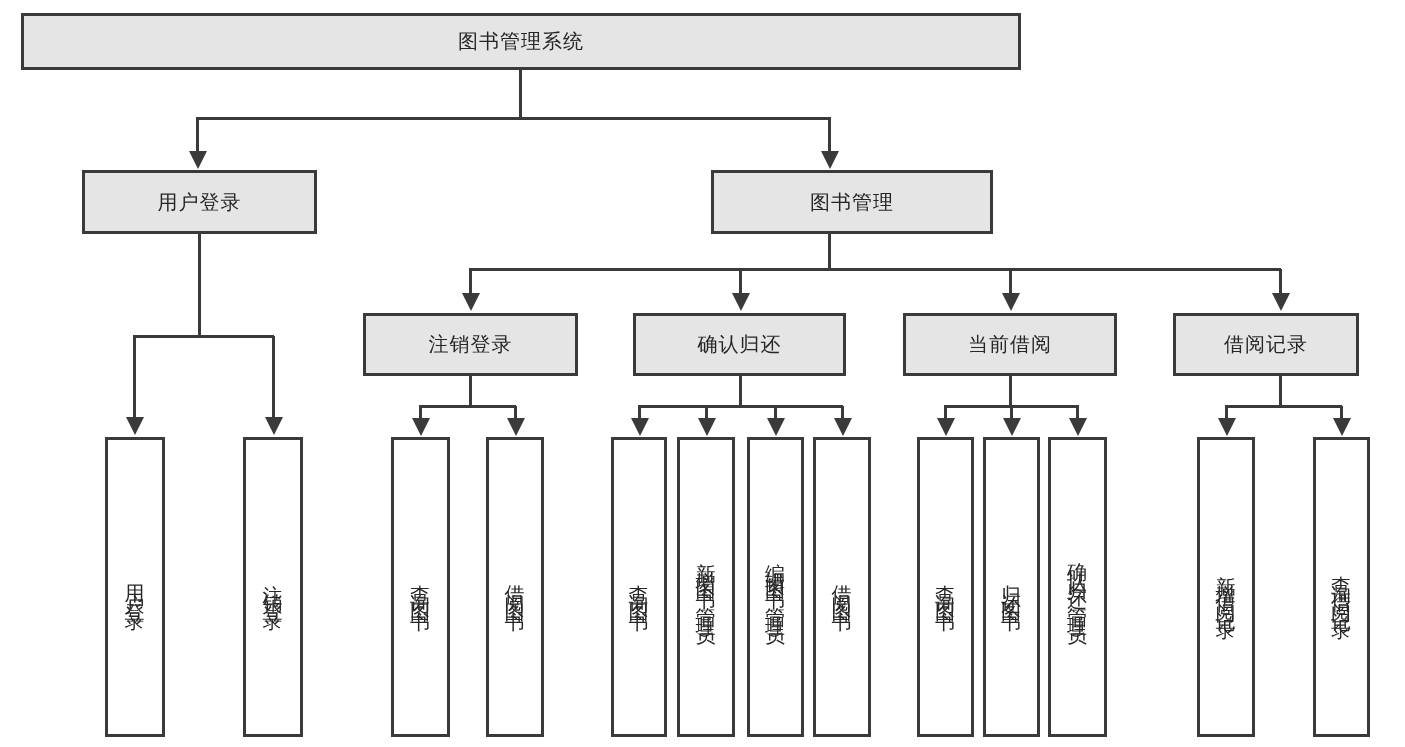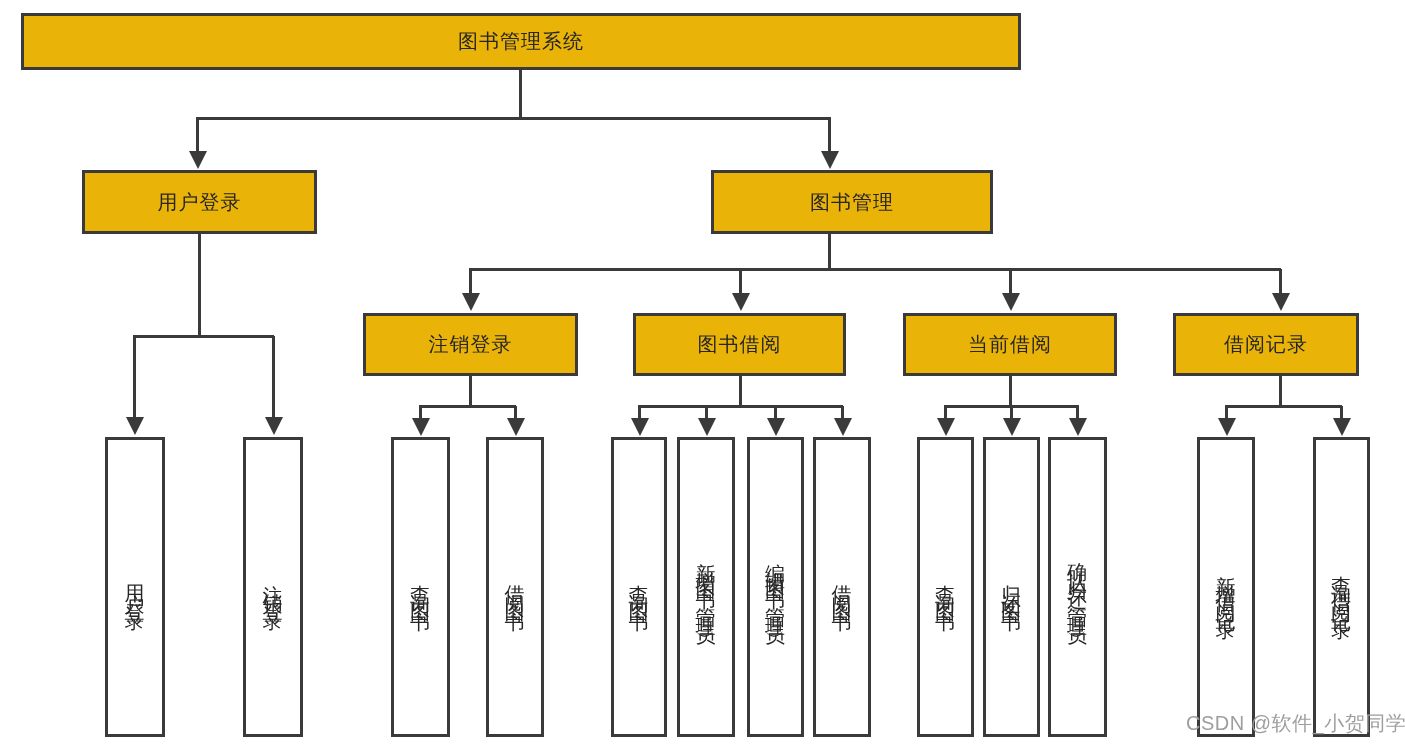--- a/index.html
+++ b/index.html
@@ -10,21 +10,21 @@
   }
   html,body{margin:0;padding:0;background:var(--background);}
   .canvas{
     position:relative;width:1405px;height:747px;overflow:hidden;
     background:var(--background);
     font-family:"Liberation Sans","DejaVu Sans",sans-serif;
     color:var(--text);
   }
   .node{
     position:absolute;box-sizing:border-box;
-    border:3px solid var(--line);background:#eab308;
+    border:3px solid var(--line);background:#e5e5e5;
     display:flex;align-items:center;justify-content:center;
     font-size:20px;letter-spacing:1px;
   }
   .leaf{
     position:absolute;box-sizing:border-box;
     border:3px solid var(--line);background:#fff;
     display:flex;align-items:center;justify-content:center;
     font-size:20px;
   }
   .leaf span{
@@ -60,21 +60,21 @@
 
   <div class="node" style="left:711px;top:170px;width:282px;height:64px">
     <span>图书管理</span>
   </div>
 
   <div class="node" style="left:363px;top:313px;width:215px;height:63px">
     <span>注销登录</span>
   </div>
 
   <div class="node" style="left:633px;top:313px;width:213px;height:63px">
-    <span>图书借阅</span>
+    <span>确认归还</span>
   </div>
 
   <div class="node" style="left:903px;top:313px;width:214px;height:63px">
     <span>当前借阅</span>
   </div>
 
   <div class="node" style="left:1173px;top:313px;width:186px;height:63px">
     <span>借阅记录</span>
   </div>
 
@@ -155,15 +155,14 @@
   <div class="hline" style="left:944px;top:405px;width:135px"></div>
   <div class="arr" style="left:944px;top:406px;height:12px"></div>
   <div class="arr" style="left:1010px;top:406px;height:12px"></div>
   <div class="arr" style="left:1076px;top:406px;height:12px"></div>
 
   <div class="vline" style="left:1279px;top:376px;height:31px"></div>
   <div class="hline" style="left:1225px;top:405px;width:117px"></div>
   <div class="arr" style="left:1225px;top:406px;height:12px"></div>
   <div class="arr" style="left:1340px;top:406px;height:12px"></div>
 
-  <div class="watermark">CSDN @软件_小贺同学</div>
 
 </div>
 
 </body></html>

